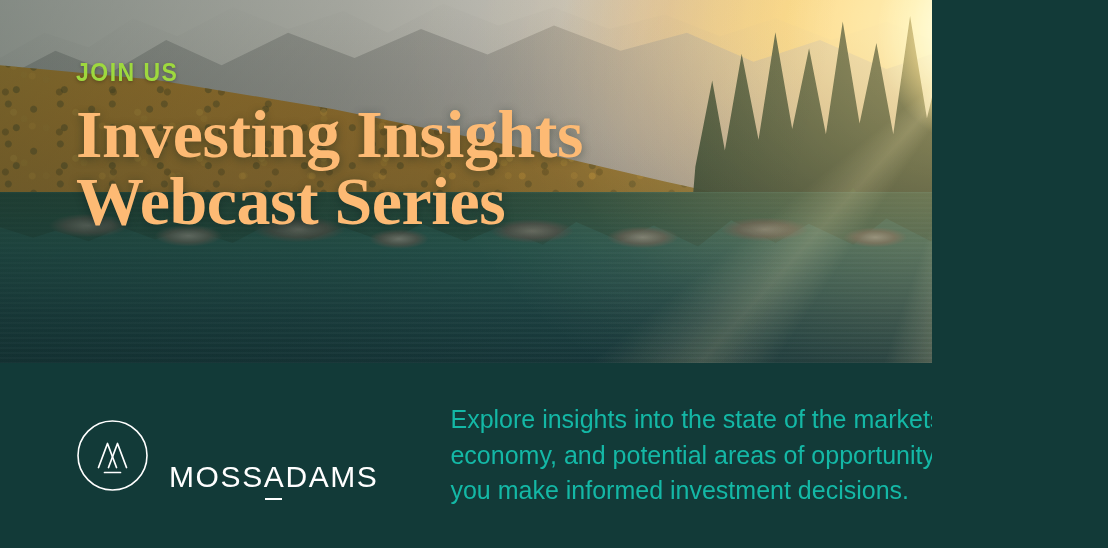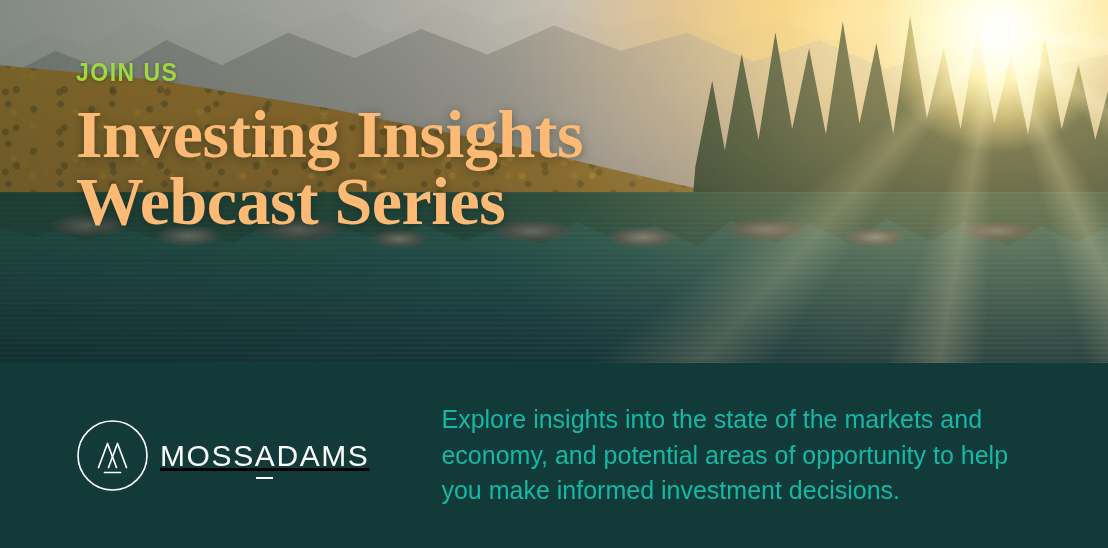--- a/index.html
+++ b/index.html
@@ -7,21 +7,21 @@
 
   html, body {
     width:1108px; height:548px;
     overflow:hidden;
     background:#123A38;
     font-family:"Liberation Sans", sans-serif;
   }
 
   #banner {
     position:relative;
-    width:1108px; height:548px;
+    width:932px; height:548px;
     overflow:hidden;
   }
 
   
   #hero {
     position:absolute; left:0; top:0;
     width:1108px; height:363px;
     overflow:hidden;
     background:#2b3d3a;
   }
@@ -214,25 +214,24 @@
     position:absolute;
     left:0; top:363px;
     width:1108px; height:185px;
     background:#123A38;
     display:flex;
     align-items:center;
   }
 
   #brand {
     display:flex;
-    align-items:center;
+    align-items:flex-end;
     margin-left:76px;
-    gap:11px;
+    gap:20px;
     flex:0 0 auto;
-    text-decoration:underline;
   }
   #logo-mark { display:block; }
   #wordmark {
     position:relative;
     font-family:"Liberation Sans", sans-serif;
     font-weight:400;
     font-size:30px;
     letter-spacing:1.6px;
     color:#ffffff;
     line-height:1;

